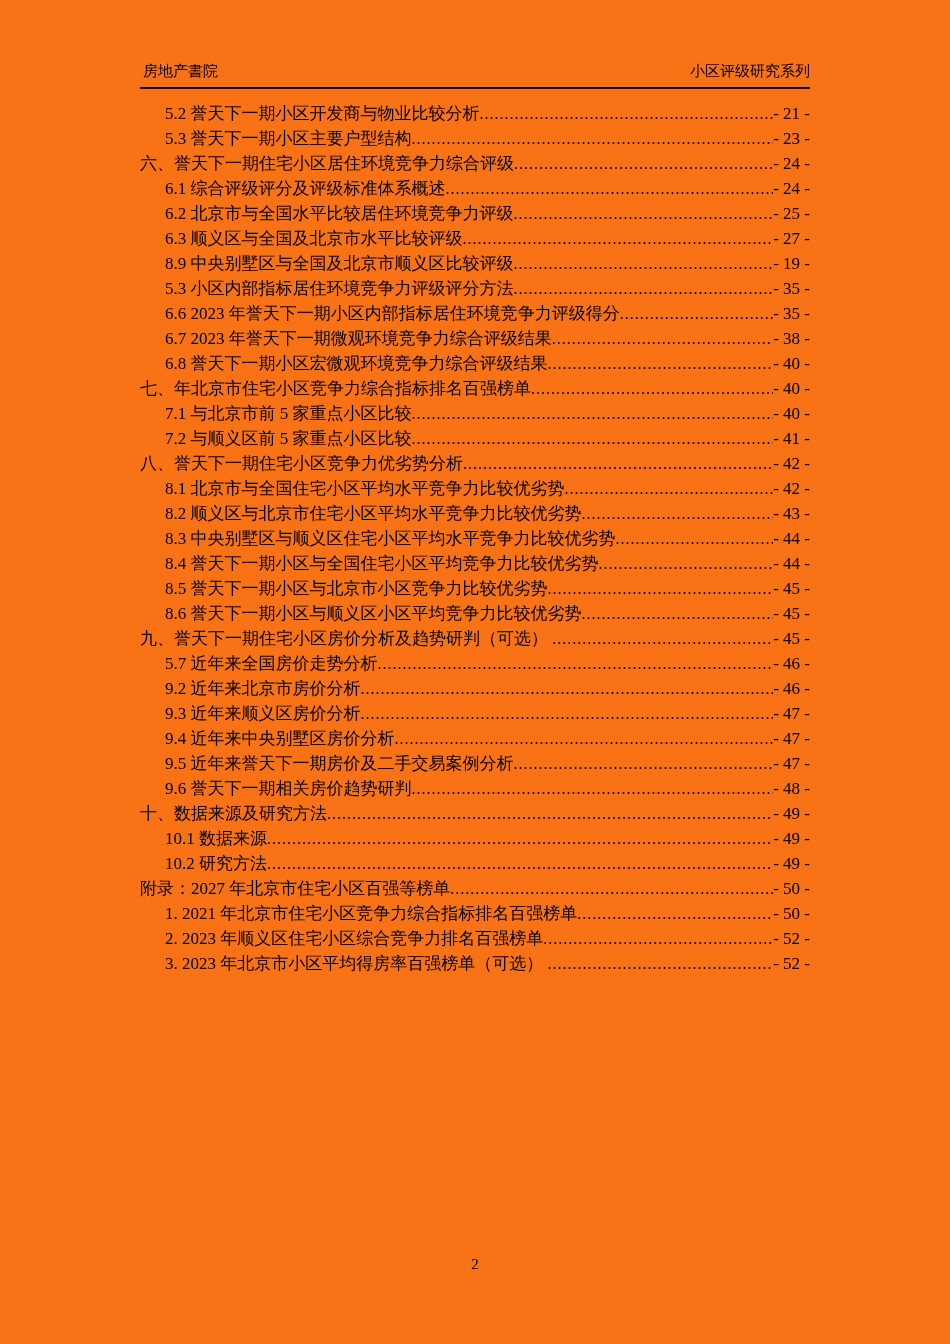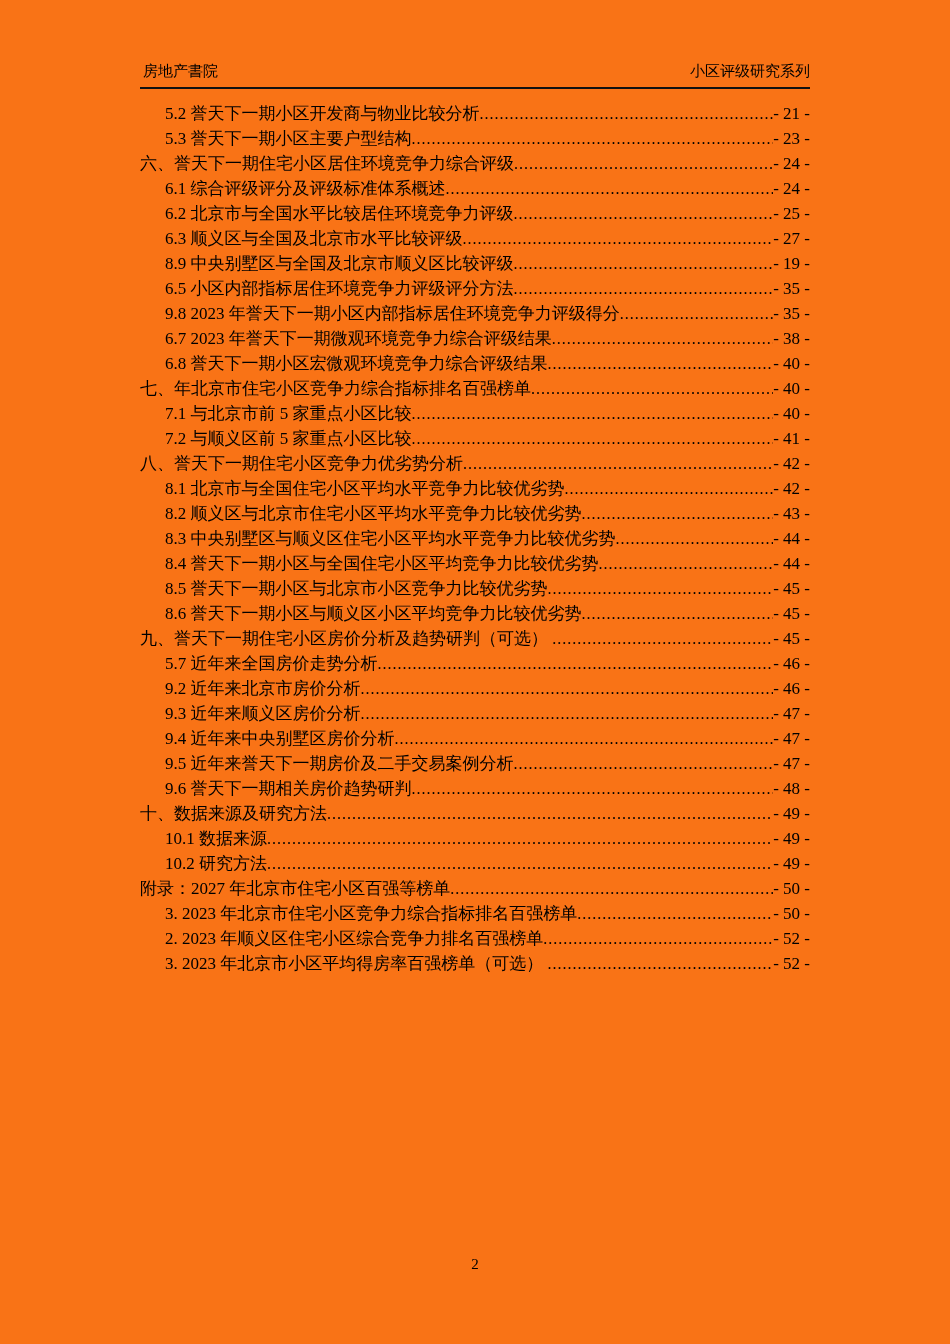--- a/index.html
+++ b/index.html
@@ -121,27 +121,27 @@
     <span class="toc-page">- 27 -</span>
   </div>
 
   <div class="toc-row level-1">
     <span class="toc-label">8.9 中央别墅区与全国及北京市顺义区比较评级</span>
     <span class="toc-leader">............................................................................................................................................................................................................................................................................................................</span>
     <span class="toc-page">- 19 -</span>
   </div>
 
   <div class="toc-row level-1">
-    <span class="toc-label">6.5 小区内部指标居住环境竞争力评级评分方法</span>
+    <span class="toc-label">5.3 小区内部指标居住环境竞争力评级评分方法</span>
     <span class="toc-leader">............................................................................................................................................................................................................................................................................................................</span>
     <span class="toc-page">- 35 -</span>
   </div>
 
   <div class="toc-row level-1">
-    <span class="toc-label">9.8 2023 年誉天下一期小区内部指标居住环境竞争力评级得分</span>
+    <span class="toc-label">6.6 2023 年誉天下一期小区内部指标居住环境竞争力评级得分</span>
     <span class="toc-leader">............................................................................................................................................................................................................................................................................................................</span>
     <span class="toc-page">- 35 -</span>
   </div>
 
   <div class="toc-row level-1">
     <span class="toc-label">6.7 2023 年誉天下一期微观环境竞争力综合评级结果</span>
     <span class="toc-leader">............................................................................................................................................................................................................................................................................................................</span>
     <span class="toc-page">- 38 -</span>
   </div>
 
@@ -271,21 +271,21 @@
     <span class="toc-page">- 49 -</span>
   </div>
 
   <div class="toc-row level-0">
     <span class="toc-label">附录：2027 年北京市住宅小区百强等榜单</span>
     <span class="toc-leader">............................................................................................................................................................................................................................................................................................................</span>
     <span class="toc-page">- 50 -</span>
   </div>
 
   <div class="toc-row level-1">
-    <span class="toc-label">3. 2023 年北京市住宅小区竞争力综合指标排名百强榜单</span>
+    <span class="toc-label">1. 2021 年北京市住宅小区竞争力综合指标排名百强榜单</span>
     <span class="toc-leader">............................................................................................................................................................................................................................................................................................................</span>
     <span class="toc-page">- 50 -</span>
   </div>
 
   <div class="toc-row level-1">
     <span class="toc-label">2. 2023 年顺义区住宅小区综合竞争力排名百强榜单</span>
     <span class="toc-leader">............................................................................................................................................................................................................................................................................................................</span>
     <span class="toc-page">- 52 -</span>
   </div>
 

